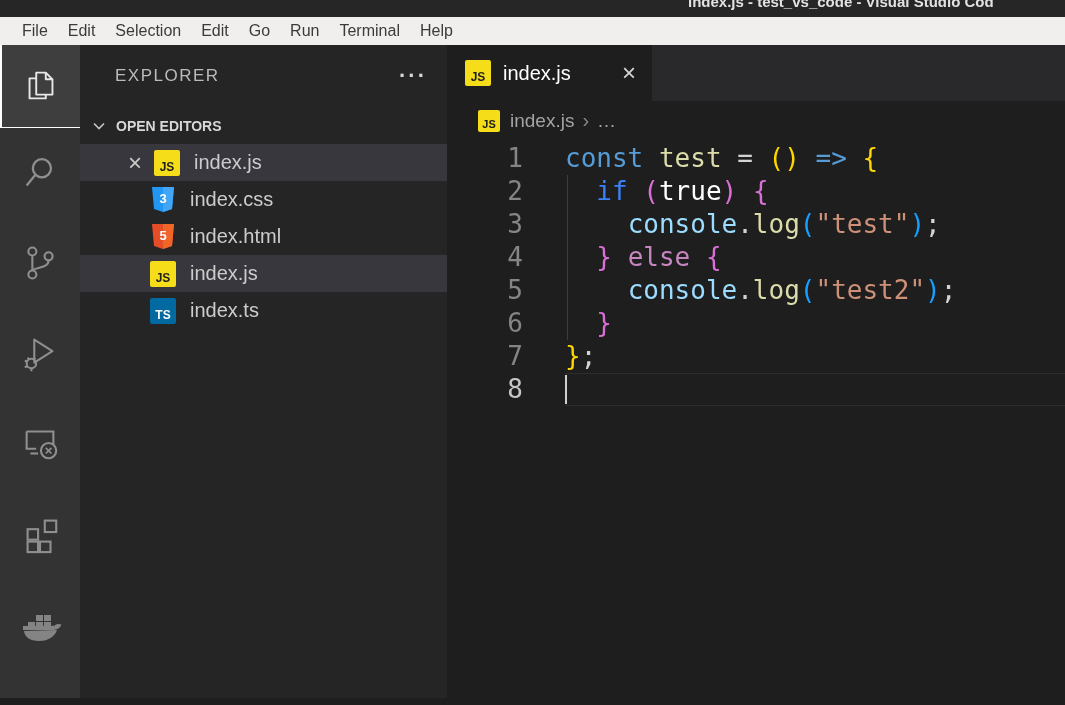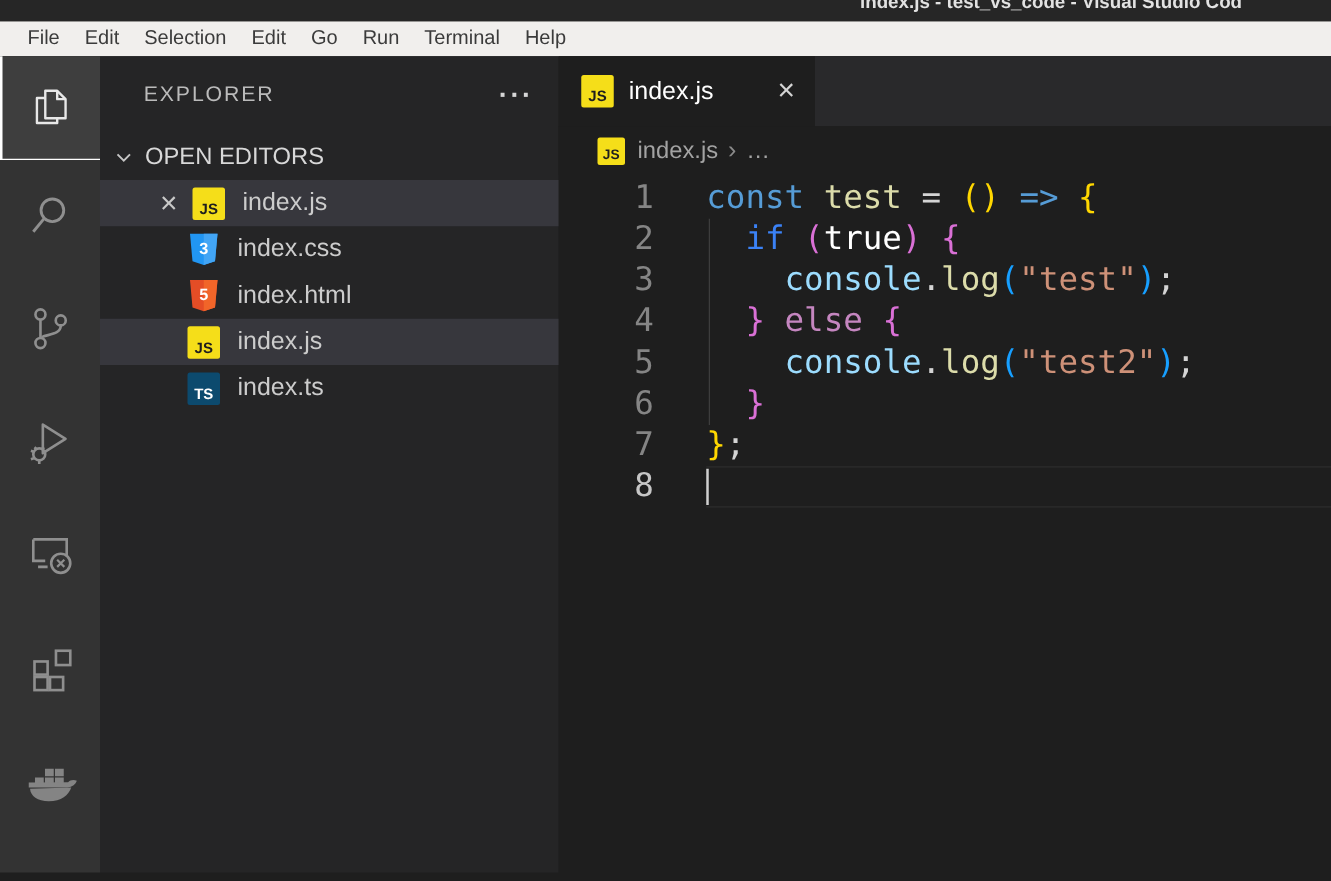--- a/index.html
+++ b/index.html
@@ -29,33 +29,33 @@
   
   .sidebar { width:367px; background:#252526; flex:none; display:flex; flex-direction:column; }
   .sidebar-header { height:62px; display:flex; align-items:center; padding:0 20px 0 35px; }
   .sidebar-title { font-size:17px; color:#bbbbbb; letter-spacing:1.5px; }
   .sidebar-spacer { flex:1; }
   .more-dots { font-size:22px; color:#d6d6d6; font-weight:bold; letter-spacing:2px; }
 
   .row { height:37px; display:flex; align-items:center; }
   .row.selected { background:#37373d; }
   .section-row { padding-left:10px; }
-  .section-label { font-size:19px; font-weight:normal; color:#d8d8d8; margin-left:8px; }
+  .section-label { font-size:14px; font-weight:bold; color:#d8d8d8; margin-left:8px; }
   .chev { display:flex; width:18px; justify-content:center; color:#c5c5c5; }
   .oe-row { padding-left:44px; }
   .close-x { font-size:24px; color:#c8c8c8; width:22px; line-height:22px; text-align:center; }
   .oe-row .badge { margin-left:8px; }
   .file-row { padding-left:70px; }
   .file-label { font-size:20px; color:#cccccc; margin-left:14px; white-space:nowrap; }
 
   
   .badge { width:26px; height:26px; flex:none; display:flex; align-items:flex-end; justify-content:center;
            font-weight:bold; font-size:12px; padding-bottom:2px; border-radius:2px; }
   .badge.js { background:#f5de19; color:#1e1e1e; }
-  .badge.ts { background:#0c4a6e; color:#ffffff; }
+  .badge.ts { background:#0369a1; color:#ffffff; }
   .badge.sm { width:22px; height:22px; font-size:11px; }
   .shield { position:relative; width:26px; height:28px; flex:none; }
   .shield svg { position:absolute; left:0; top:0; }
   .shield-num { position:absolute; left:0; top:5px; width:100%; text-align:center;
                 font-size:13px; font-weight:bold; color:#ffffff; }
 
   
   .editor { flex:1; display:flex; flex-direction:column; background:#1e1e1e; min-width:0; }
   .tabbar { height:56px; background:#29292b; display:flex; flex:none; }
   .tab { width:205px; background:#1e1e1e; display:flex; align-items:center; padding:0 12px 0 18px; }

